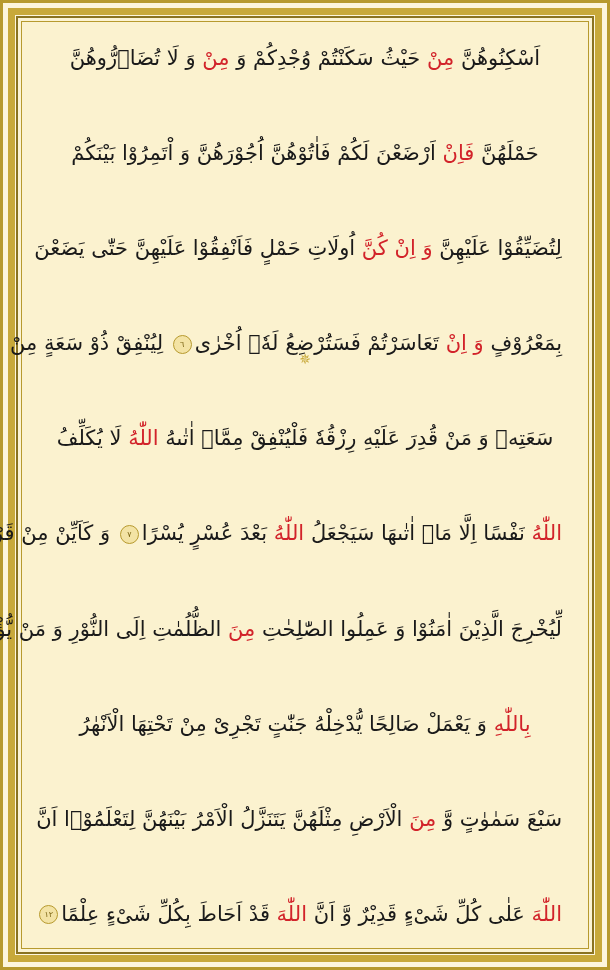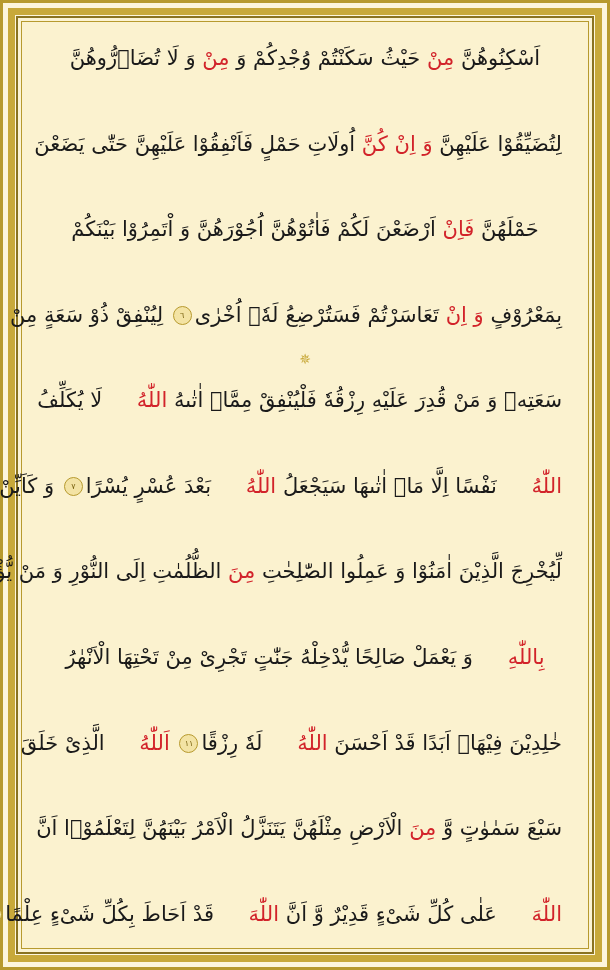--- a/index.html
+++ b/index.html
@@ -62,21 +62,21 @@
     text-align: center;
     font-family: "DejaVu Sans", "Liberation Serif", serif;
     font-size: 21px;
     line-height: 1.15;
     color: #1a1a1a;
     white-space: nowrap;
     letter-spacing: 0;
   }
 
   
-  .lafz-allah { color: #d2232a; margin-left: 28px; }
+  .lafz-allah { color: #d2232a; }
   .hl-red { color: #d2232a; }
 
   
   .aya-mark {
     display: inline-block;
     width: 17px;
     height: 17px;
     line-height: 17px;
     margin: 0 3px;
     border-radius: 50%;
@@ -107,25 +107,24 @@
 </head>
 <body>
 
 <div class="page">
   <div class="frame-outer"></div>
   <div class="frame-mid"></div>
   <div class="frame-inner">
     <div class="page-star">✵</div>
     <div class="mushaf" id="mushaf">
         <div class="aya-line"><span class="">اَسْكِنُوهُنَّ </span><span class="hl-red">مِنْ</span><span class=""> حَيْثُ سَكَنْتُمْ وُجْدِكُمْ وَ </span><span class="hl-red">مِنْ</span><span class=""> وَ لَا تُضَاۤرُّوهُنَّ</span></div>
+        <div class="aya-line"><span class="">حَمْلَهُنَّ </span><span class="hl-red">فَاِنْ</span><span class=""> اَرْضَعْنَ لَكُمْ فَاٰتُوْهُنَّ اُجُوْرَهُنَّ وَ اْتَمِرُوْا بَيْنَكُمْ</span></div>
         <div class="aya-line"><span class="">لِتُضَيِّقُوْا عَلَيْهِنَّ </span><span class="hl-red">وَ اِنْ كُنَّ</span><span class=""> اُولَاتِ حَمْلٍ فَاَنْفِقُوْا عَلَيْهِنَّ حَتّٰى يَضَعْنَ</span></div>
-        <div class="aya-line"><span class="">حَمْلَهُنَّ </span><span class="hl-red">فَاِنْ</span><span class=""> اَرْضَعْنَ لَكُمْ فَاٰتُوْهُنَّ اُجُوْرَهُنَّ وَ اْتَمِرُوْا بَيْنَكُمْ</span></div>
         <div class="aya-line"><span class="">بِمَعْرُوْفٍ </span><span class="hl-red">وَ اِنْ</span><span class=""> تَعَاسَرْتُمْ فَسَتُرْضِعُ لَهٗۤ اُخْرٰى</span><span class="aya-mark">٦</span><span class=""> لِيُنْفِقْ ذُوْ سَعَةٍ مِنْ</span></div>
         <div class="aya-line"><span class="">سَعَتِهٖ وَ مَنْ قُدِرَ عَلَيْهِ رِزْقُهٗ فَلْيُنْفِقْ مِمَّاۤ اٰتٰىهُ </span><span class="lafz-allah">اللّٰهُ</span><span class=""> لَا يُكَلِّفُ</span></div>
         <div class="aya-line"><span class="lafz-allah">اللّٰهُ</span><span class=""> نَفْسًا اِلَّا مَاۤ اٰتٰىهَا سَيَجْعَلُ </span><span class="lafz-allah">اللّٰهُ</span><span class=""> بَعْدَ عُسْرٍ يُسْرًا</span><span class="aya-mark">٧</span><span class=""> وَ كَاَيِّنْ مِنْ قَرْيَةٍ</span></div>
         <div class="aya-line"><span class="">لِّيُخْرِجَ الَّذِيْنَ اٰمَنُوْا وَ عَمِلُوا الصّٰلِحٰتِ </span><span class="hl-red">مِنَ</span><span class=""> الظُّلُمٰتِ اِلَى النُّوْرِ وَ مَنْ يُّؤْمِنْ</span></div>
         <div class="aya-line"><span class="lafz-allah">بِاللّٰهِ</span><span class=""> وَ يَعْمَلْ صَالِحًا يُّدْخِلْهُ جَنّٰتٍ تَجْرِىْ مِنْ تَحْتِهَا الْاَنْهٰرُ</span></div>
-        <div class="aya-line"><span class="">خٰلِدِيْنَ فِيْهَاۤ اَبَدًا قَدْ اَحْسَنَ </span><span class="lafz-allah">اللّٰهُ</span><span class=""> لَهٗ رِزْقًا</span><span class="aya-mark">١١</span><span class="lafz-allah"> اَللّٰهُ</span><span class=""> الَّذِىْ خَلَقَ</span></div>
         <div class="aya-line"><span class="">سَبْعَ سَمٰوٰتٍ وَّ </span><span class="hl-red">مِنَ</span><span class=""> الْاَرْضِ مِثْلَهُنَّ يَتَنَزَّلُ الْاَمْرُ بَيْنَهُنَّ لِتَعْلَمُوْۤا اَنَّ</span></div>
         <div class="aya-line"><span class="lafz-allah">اللّٰهَ</span><span class=""> عَلٰى كُلِّ شَىْءٍ قَدِيْرٌ وَّ اَنَّ </span><span class="lafz-allah">اللّٰهَ</span><span class=""> قَدْ اَحَاطَ بِكُلِّ شَىْءٍ عِلْمًا</span><span class="aya-mark">١٢</span></div>
       </div>
   </div>
 </div>
 
 </body></html>

